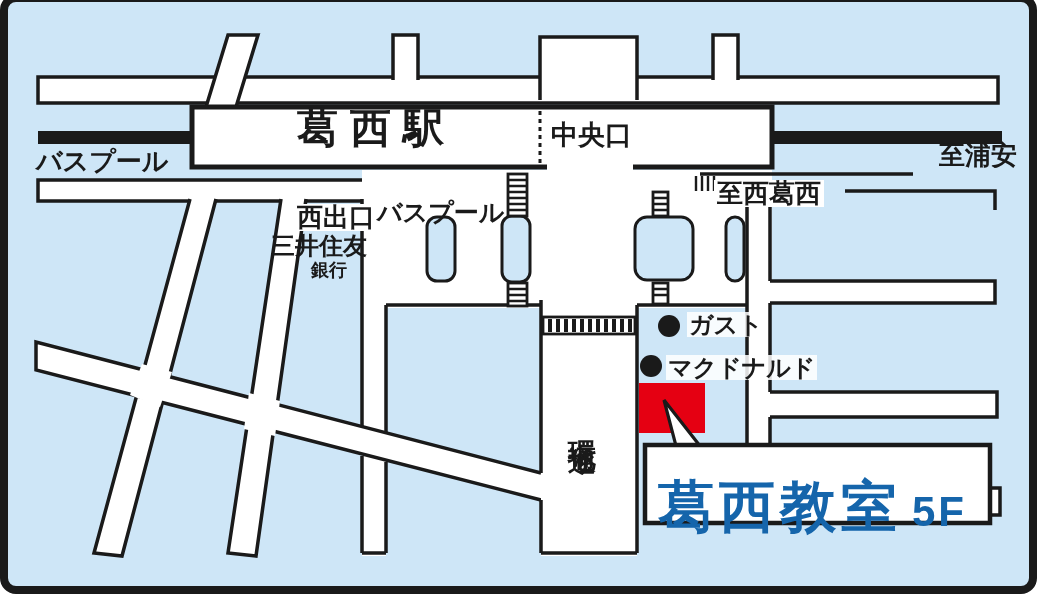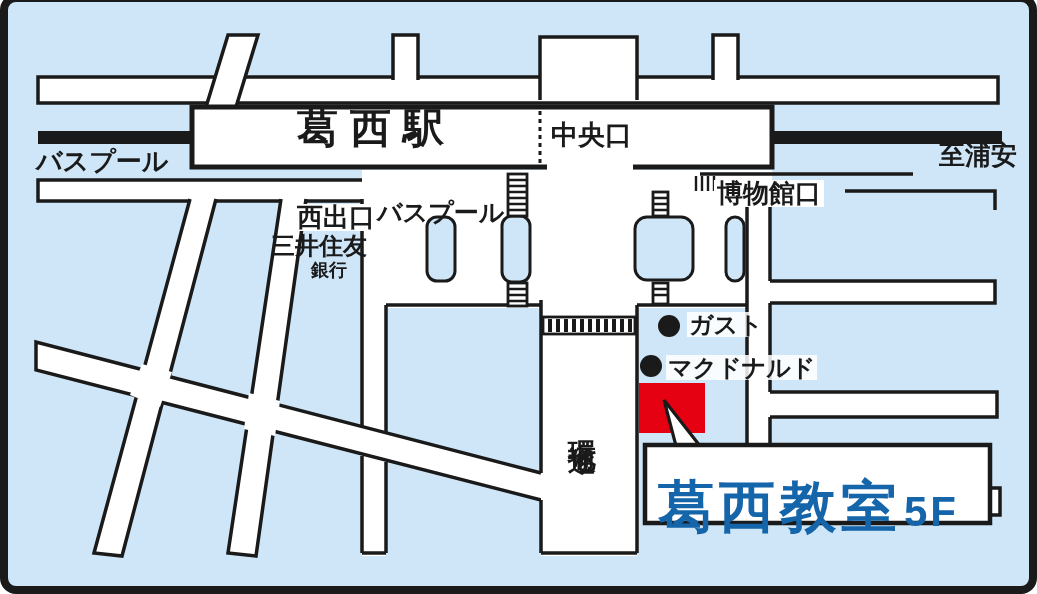--- a/index.html
+++ b/index.html
@@ -137,24 +137,24 @@
   <polygon class="tail" points="664,400 700,446 676,446"></polygon>
   <rect class="callout" x="645" y="445" width="345" height="78"></rect>
 </svg>
 
   <div class="lbl" style="left:36px;top:148px;font-size:26px;">バスプール</div>
   <div class="lbl" style="left:297px;top:110px;font-size:41px;letter-spacing:12px;font-family:Liberation Mono, monospace;">葛西駅</div>
   <div class="lbl" style="left:551px;top:121px;font-size:27px;">中央口</div>
   <div class="lbl" style="left:913px;top:142px;font-size:26px;margin-left:26px;">至浦安</div>
   <div class="lbl chip" style="left:294px;top:160px;font-size:26px;margin-top:44px;">西出口</div>
   <div class="lbl" style="left:377px;top:186px;font-size:25px;margin-top:13px;">バスプール</div>
-  <div class="lbl chip" style="left:714px;top:180px;font-size:26px;">博物館口</div>
+  <div class="lbl chip" style="left:714px;top:180px;font-size:26px;">至西葛西</div>
   <div class="lbl" style="left:239px;top:233px;font-size:24px;margin-left:32px;">三井住友</div>
   <div class="lbl" style="left:311px;top:261px;font-size:18px;">銀行</div>
   <div class="lbl chip-soft" style="left:687px;top:312px;font-size:24px;">ガスト</div>
   <div class="lbl chip-soft" style="left:666px;top:355px;font-size:24px;">マクドナルド</div>
   <div class="lbl vert" style="left:567px;top:418px;font-size:28px;">環七通り</div>
 
-  <div class="classroom" style="left:658px;top:456px;">
+  <div class="classroom" style="left:658px;top:456px;gap:8px;">
     <span class="name">葛西教室</span>
     <span class="floor">5F</span>
   </div>
 </div>
 
 </body></html>

